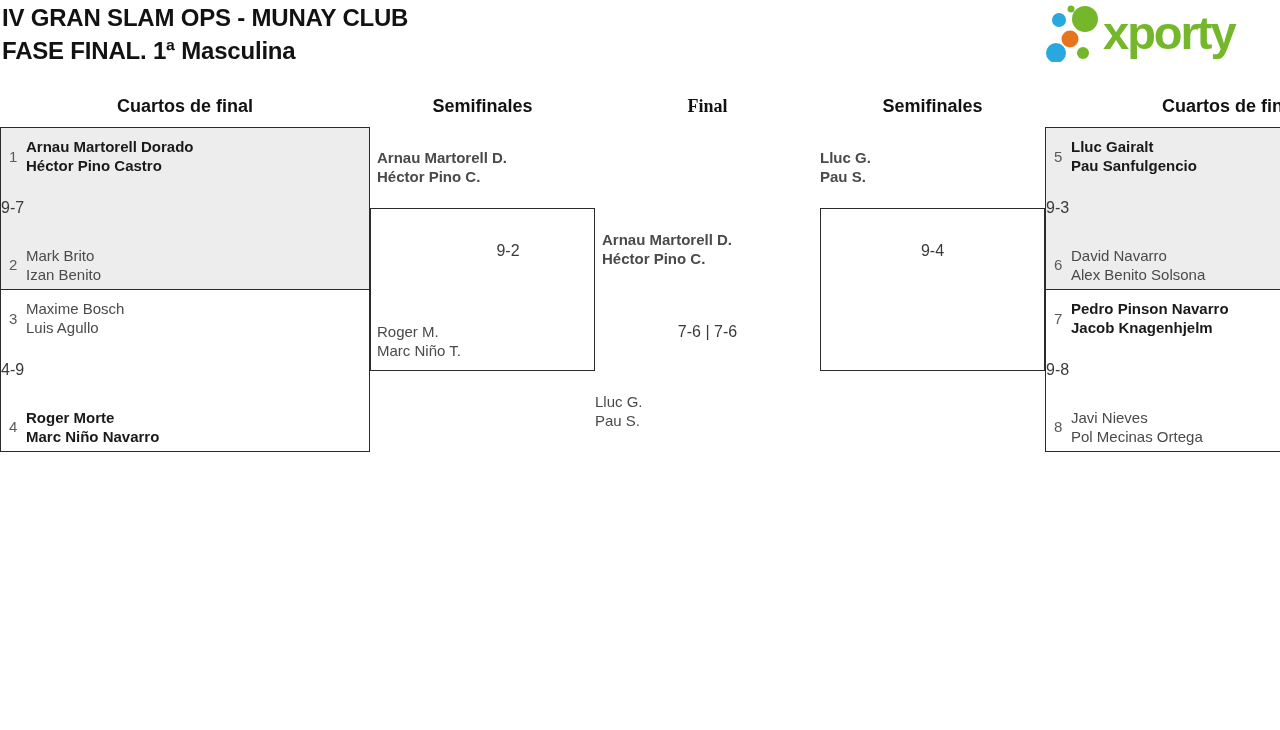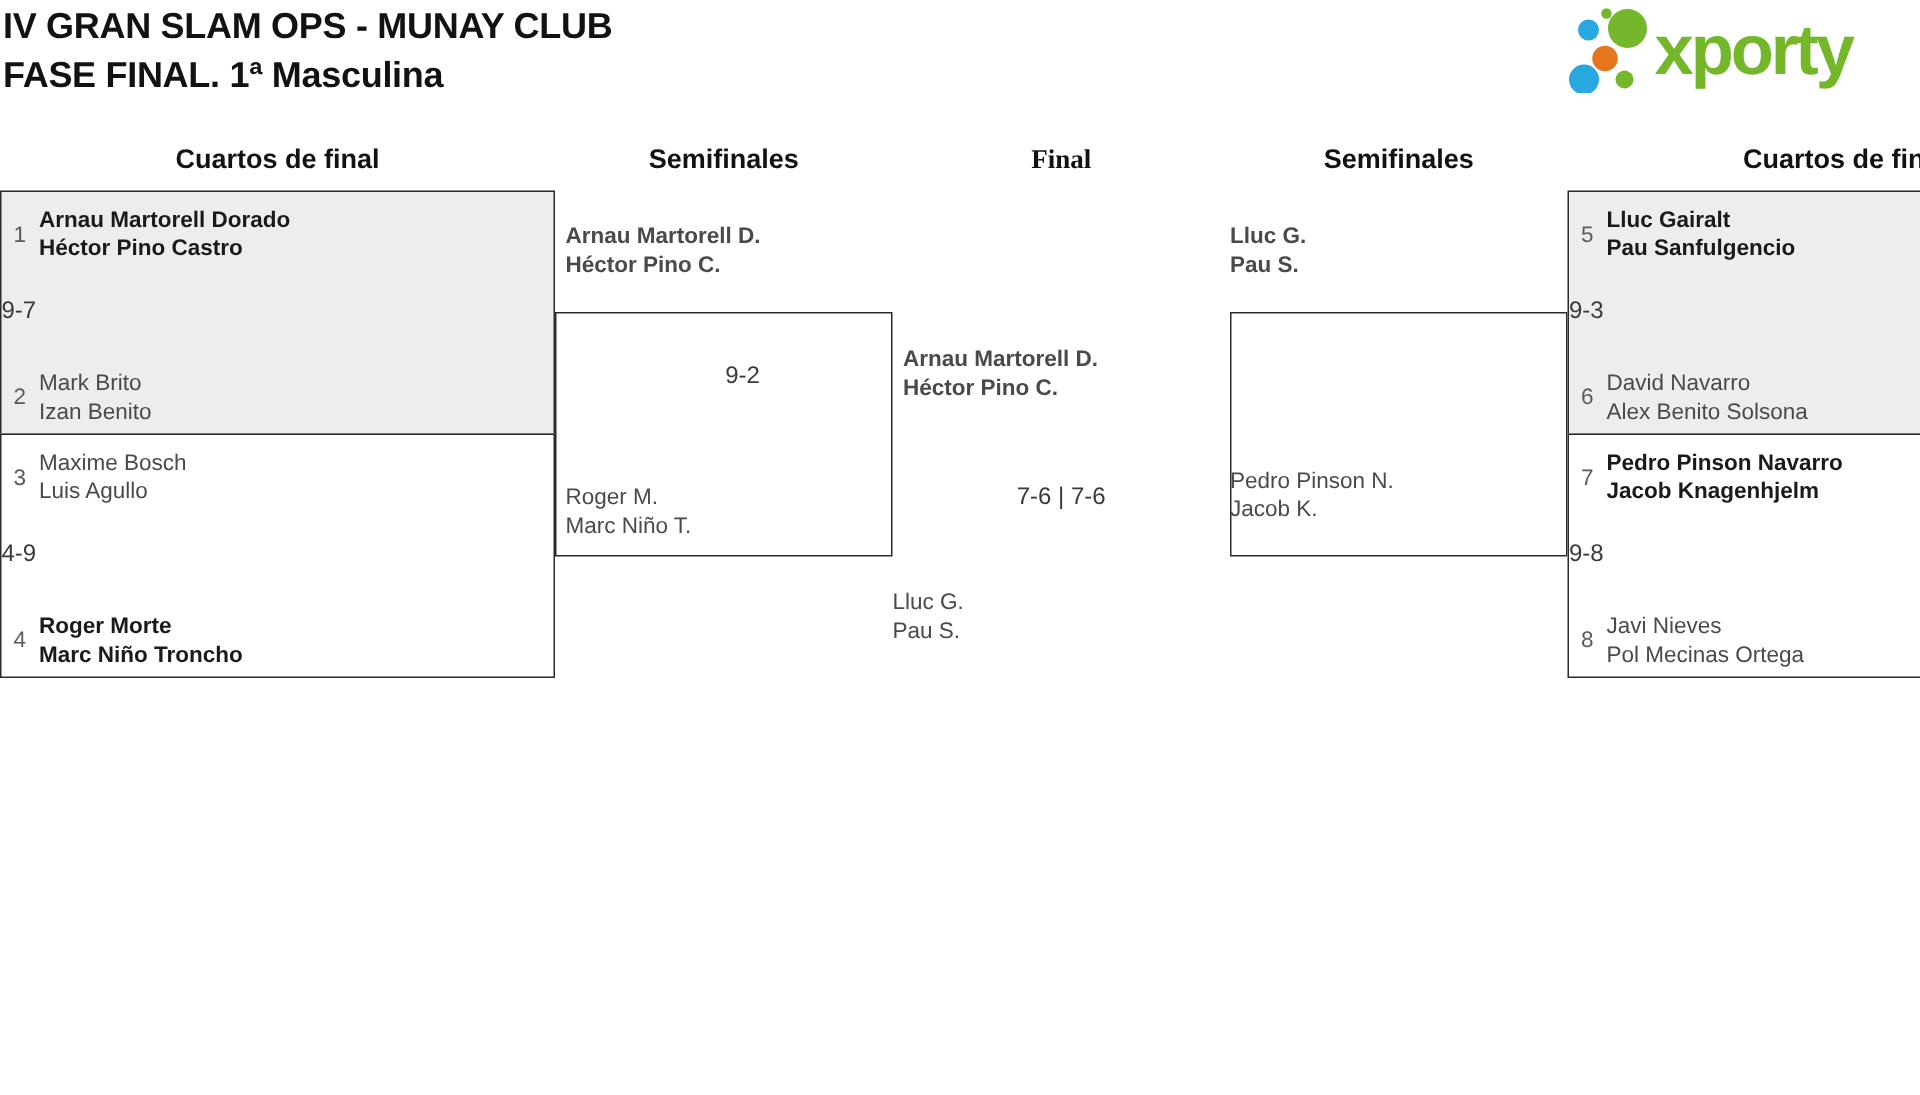--- a/index.html
+++ b/index.html
@@ -87,54 +87,51 @@
   <div class="box" style="left:0;top:289px;">
     <div class="seed seed-top">3</div>
     <div class="team team-top">
       <div>Maxime Bosch</div>
       <div>Luis Agullo</div>
     </div>
     <div class="score">4-9</div>
     <div class="seed seed-bottom">4</div>
     <div class="team team-bottom winner">
       <div>Roger Morte</div>
-      <div>Marc Niño Troncho</div>
+      <div>Marc Niño Navarro</div>
     </div>
   </div>
 
   <div class="box sf-box" style="left:370px;top:208px;"></div>
   <div class="free winner" style="left:377px;top:148px;">
     <div>Arnau Martorell D.</div>
     <div>Héctor Pino C.</div>
   </div>
-  <div class="free center" style="left:370px;width:250px;top:241px;">9-2</div>
+  <div class="free center" style="left:383px;width:250px;top:241px;">9-2</div>
   <div class="free" style="left:377px;top:312px;margin-top:10px;">
     <div>Roger M.</div>
     <div>Marc Niño T.</div>
   </div>
 
   <div class="free winner" style="left:602px;top:230px;">
     <div>Arnau Martorell D.</div>
     <div>Héctor Pino C.</div>
   </div>
   <div class="free center" style="left:595px;width:225px;top:322px;">7-6 | 7-6</div>
   <div class="free right" style="left:595px;width:218px;top:392px;">
     <div>Lluc G.</div>
     <div>Pau S.</div>
   </div>
 
   <div class="box sf-box" style="left:820px;top:208px;"></div>
   <div class="free right winner" style="left:820px;width:217px;top:148px;">
     <div>Lluc G.</div>
     <div>Pau S.</div>
   </div>
-  <div class="free right" style="left:820px;width:217px;top:311px;">
-    <div>Pedro Pinson N.</div>
-    <div>Jacob K.</div>
-  </div>
+  <div class="free center" style="left:820px;width:225px;top:241px;">9-4</div>
 
   <div class="box shade" style="left:1045px;top:127px;">
     <div class="seed seed-top">5</div>
     <div class="team team-top winner">
       <div>Lluc Gairalt</div>
       <div>Pau Sanfulgencio</div>
     </div>
     <div class="score">9-3</div>
     <div class="seed seed-bottom">6</div>
     <div class="team team-bottom">

